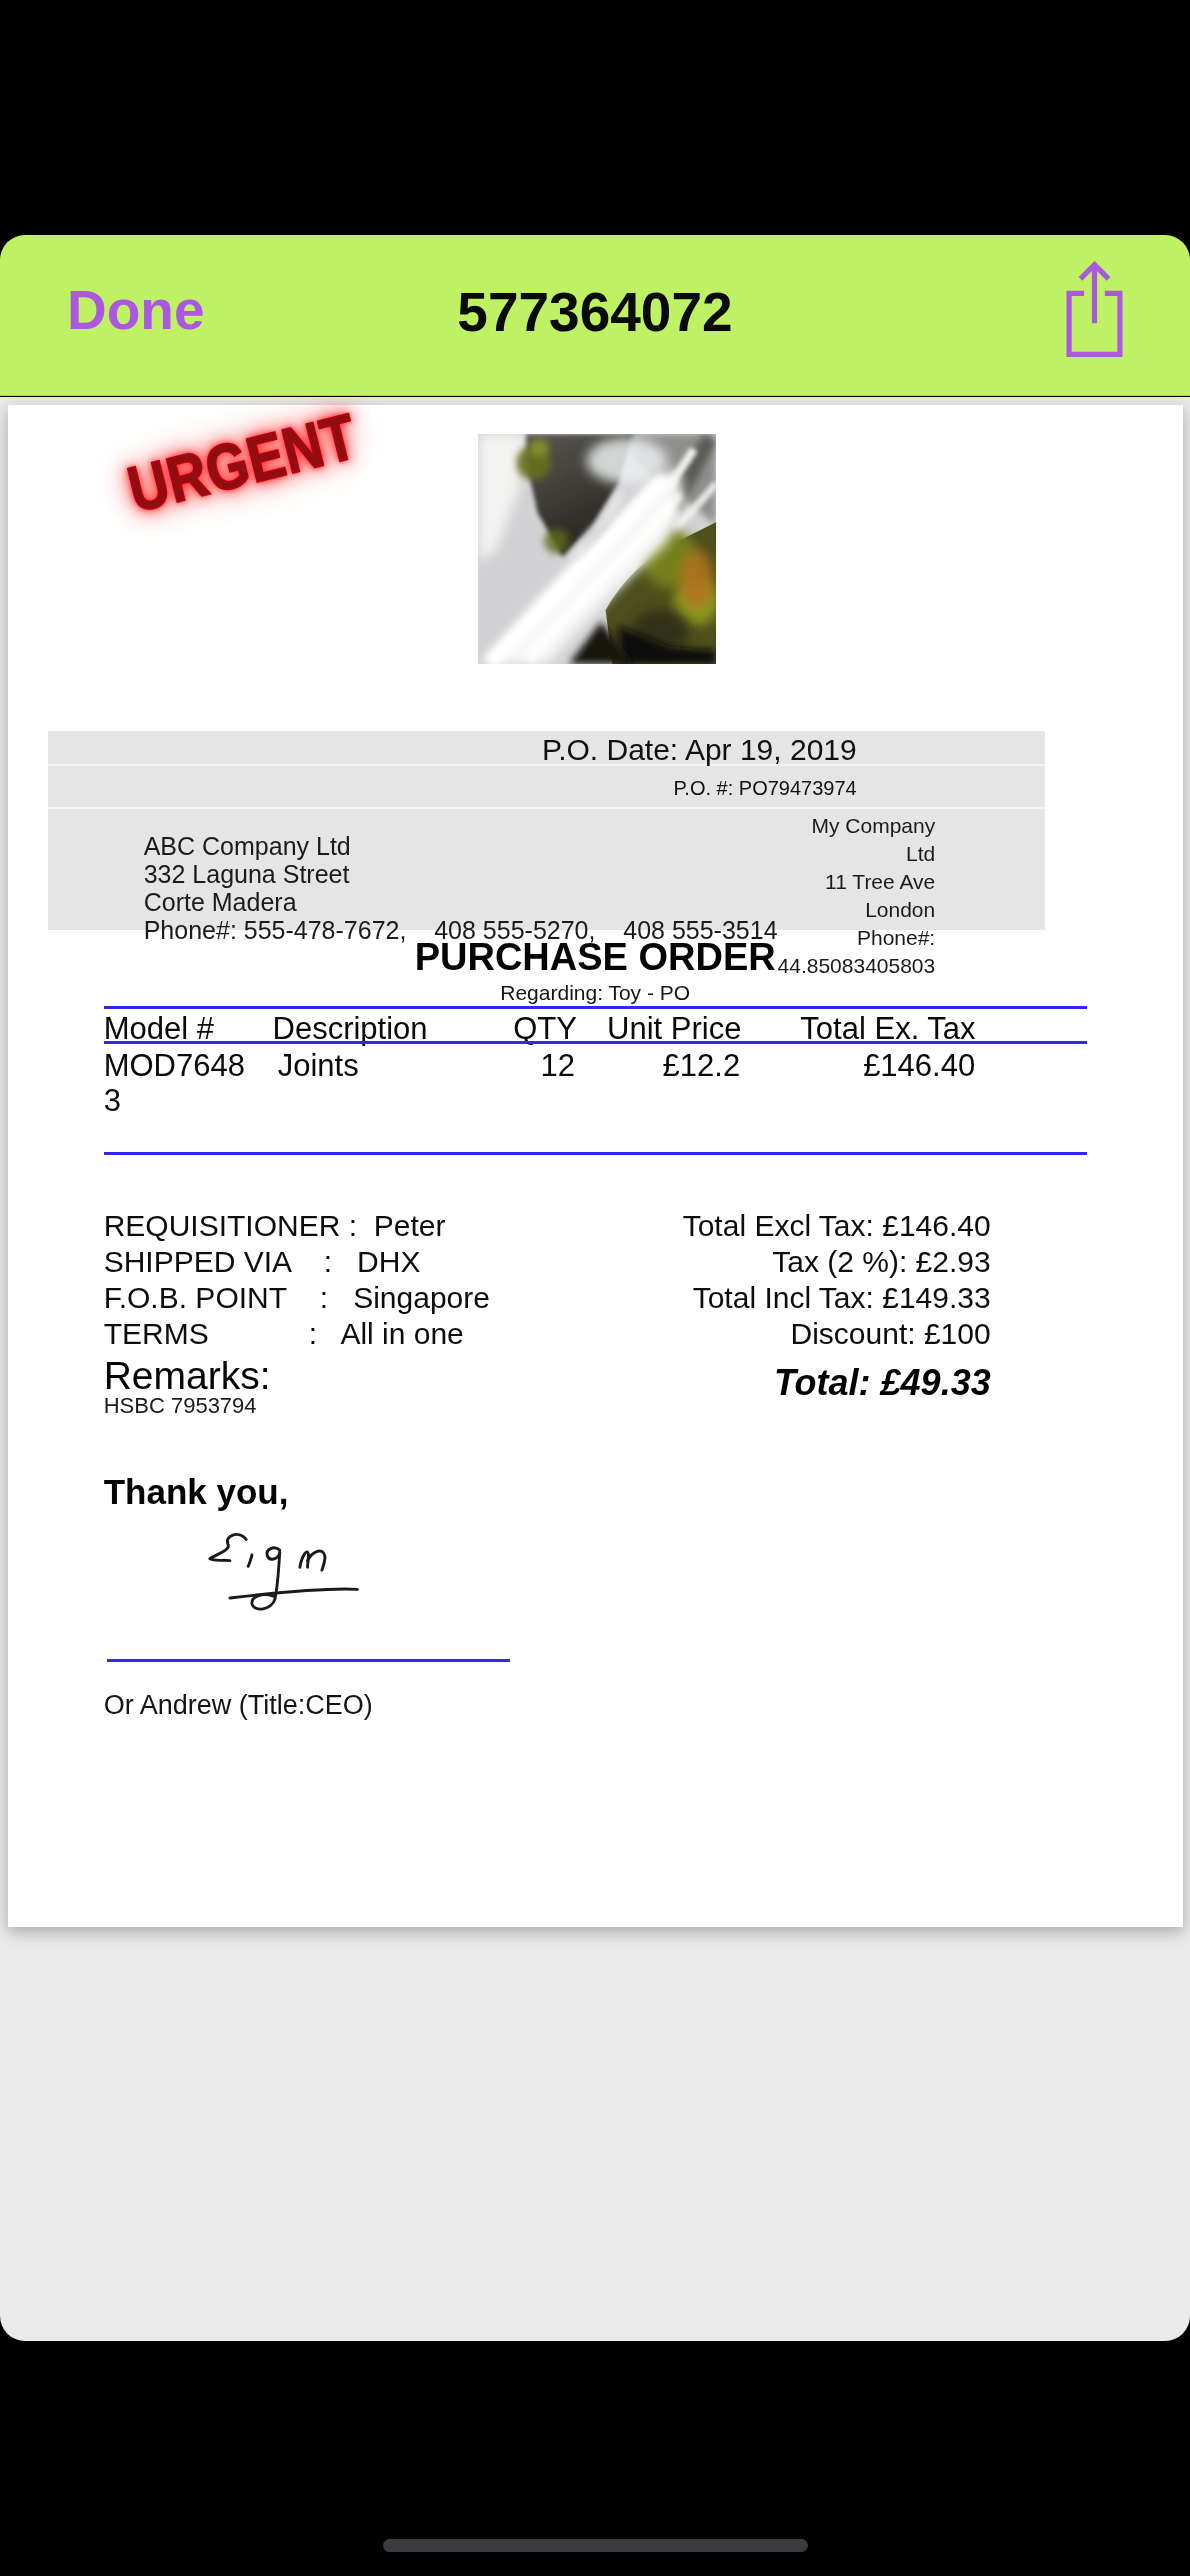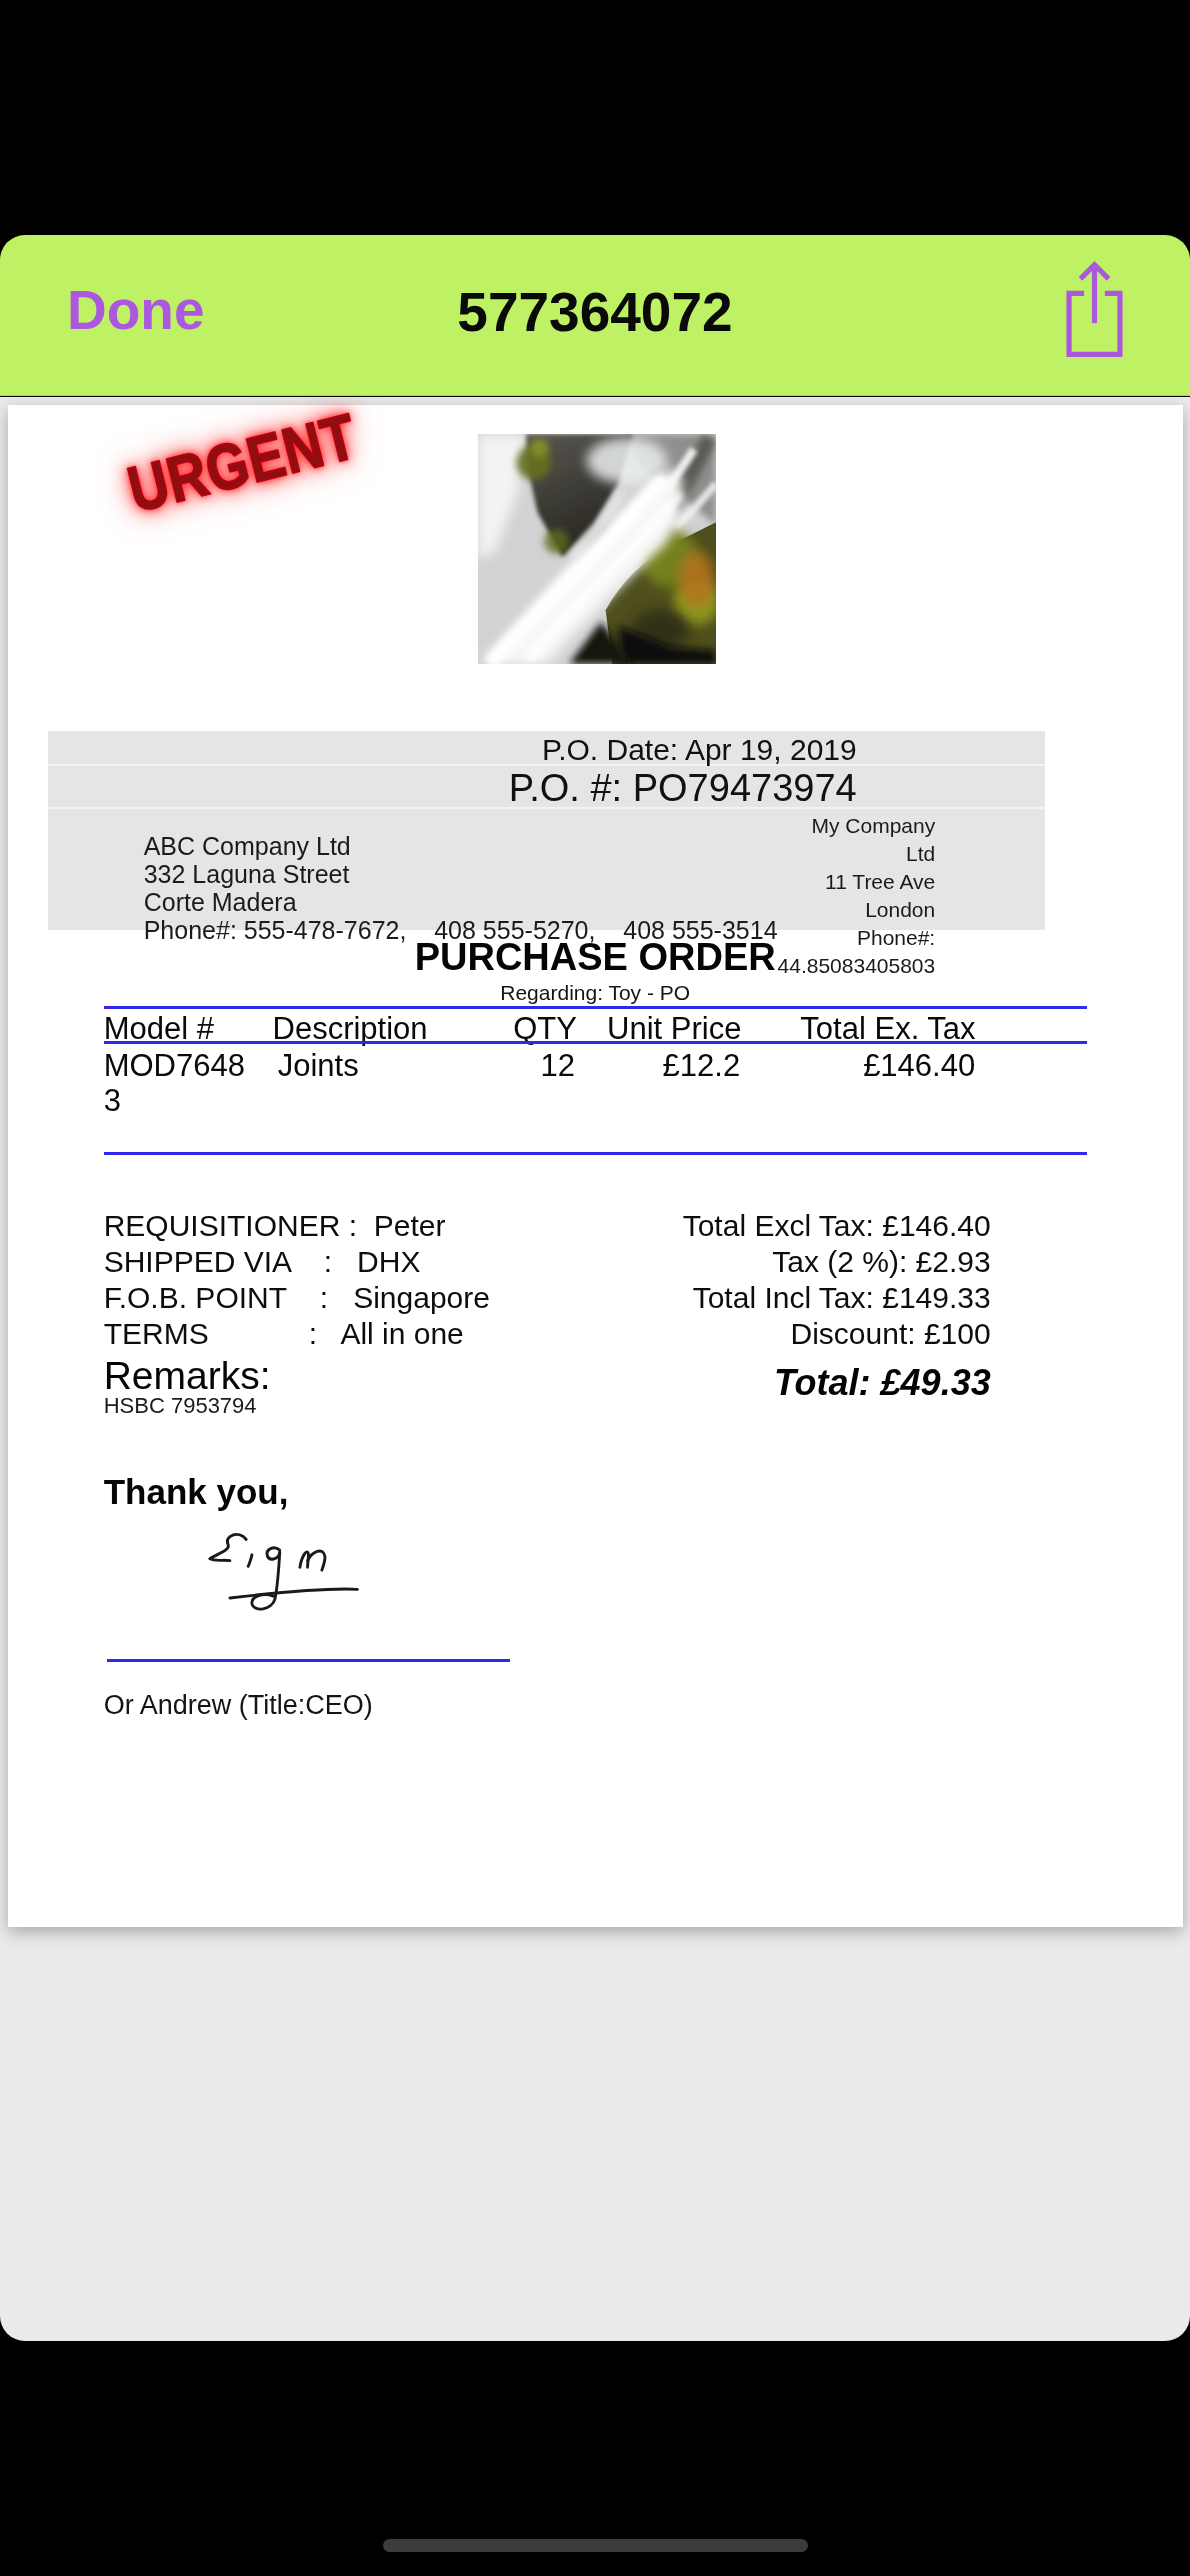--- a/index.html
+++ b/index.html
@@ -48,21 +48,21 @@
     text-shadow: 0 0 4.8px #ff1a1a, 0 0 11.5px #ff3030, 0 0 21px #ff4545, 0 0 36px rgba(255,70,70,.75);
   }
 
   
   #photo { position: absolute; left: 470px; top: 29px; width: 238px; height: 230px; }
 
   
   #po-band { position: absolute; left: 0; top: 326px; width: 997px; height: 199px; background: #e5e5e5; margin-left: 40px; }
   .band-row-right { text-align: right; padding-right: 188px; color: #111; }
   #po-date-row { height: 35px; font-size: 30px; line-height: 38px; border-bottom: 2.9px solid #f3f3f3; }
-  #po-num-row  { height: 43px; font-size: 38px; line-height: 44px; border-bottom: 2.9px solid #f3f3f3; padding-left: 36px; }
+  #po-num-row  { height: 43px; font-size: 20px; line-height: 44px; border-bottom: 2.9px solid #f3f3f3; padding-left: 36px; }
   #addr-row { display: flex; justify-content: space-between; height: 115px; }
   #addr-left  { padding: 23px 0 0 96px; font-size: 25px; line-height: 28px; color: #1b1b1b; white-space: pre; }
   #addr-right { padding: 2.9px 188px 0 0; font-size: 21px; line-height: 28px; color: #1b1b1b; text-align: right; }
 
   
   #po-title { position: absolute; left: 0; width: 1175px; top: 531px; text-align: center; font-size: 38px; font-weight: 700; color: #050505; }
   #po-regarding { position: absolute; left: 0; width: 1175px; top: 576px; text-align: center; font-size: 21px; color: #151515; }
 
   
   .rule { position: absolute; left: 96px; width: 983px; height: 2.9px; background: #3227ee; }

